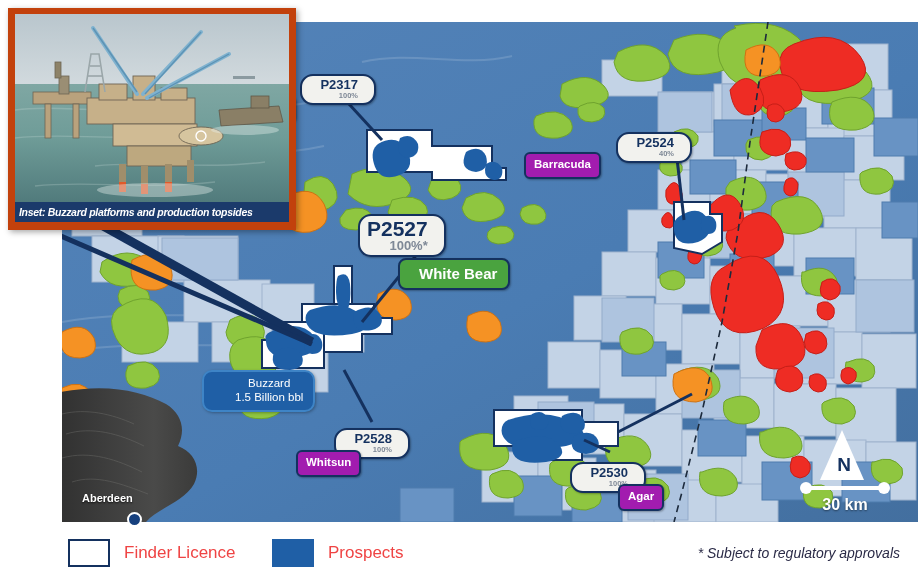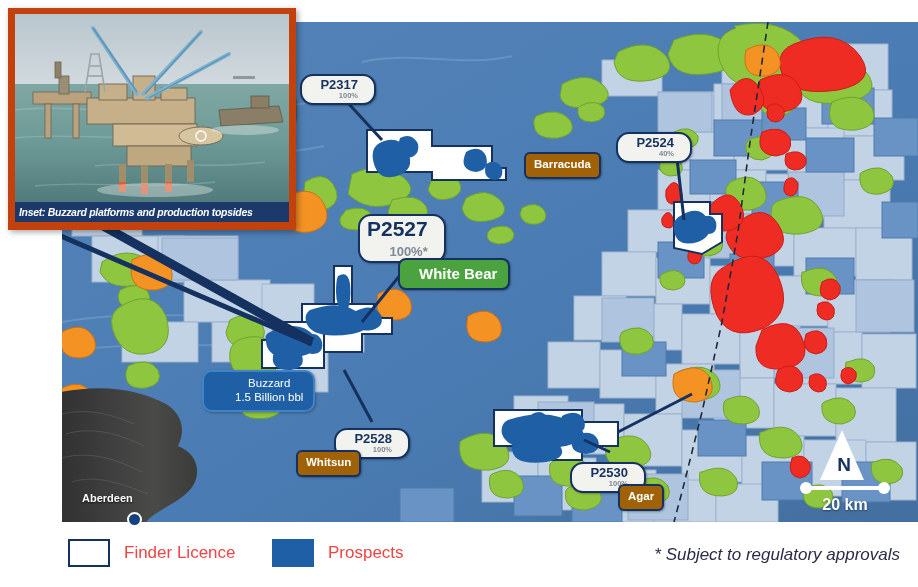--- a/index.html
+++ b/index.html
@@ -20,25 +20,25 @@
               font-size:10.5px;line-height:20px;letter-spacing:-0.3px;padding-left:4px;
               box-sizing:border-box;white-space:nowrap;overflow:hidden;}
 
   
   .lic{position:absolute;z-index:30;background:#f2f2ee;border:2px solid #14315f;
        border-radius:13px;box-shadow:1px 1px 2px rgba(0,0,0,.3);
        text-align:right;padding:2px 16px 3px 7px;box-sizing:border-box;}
   .lic .code{color:#14315f;font-weight:bold;line-height:1.0;}
   .lic .pct{color:#7e8896;font-weight:bold;line-height:1.0;}
   .lic.big .code{font-size:21px;}
-  .lic.big .pct{font-size:13px;margin-top:6px;}
+  .lic.big .pct{font-size:13px;margin-top:0;}
   .lic.small .code{font-size:13px;}
   .lic.small .pct{font-size:7.5px;margin-top:1px;}
 
-  .tag{position:absolute;z-index:31;background:#a16207;color:#ffffff;
+  .tag{position:absolute;z-index:31;background:#a21caf;color:#ffffff;
        border:2px solid #14315f;border-radius:6px;font-weight:bold;
        font-size:11.5px;line-height:1;padding:5px 8px 6px 8px;
        box-shadow:1px 1px 2px rgba(0,0,0,.3);white-space:nowrap;}
   .tag.green{background:#4aa33f;border-color:#14315f;color:#ffffff;
              border-radius:8px;font-size:15px;padding:6px 11px 7px 19px;}
 
   .field{position:absolute;z-index:30;background:#1f5fa6;border:2px solid #3e84c6;
          border-radius:10px;color:#fff;text-align:center;font-size:11.5px;
          line-height:1.25;padding:4px 10px 5px 10px;white-space:nowrap;
          box-shadow:1px 1px 3px rgba(0,0,0,.3);}
@@ -62,21 +62,21 @@
   #aberdeen-dot{position:absolute;z-index:30;left:127px;top:512px;width:15px;height:15px;
                 border-radius:50%;background:#16407e;border:2px solid #ffffff;box-sizing:border-box;}
 
   
   #legend{position:absolute;left:0;top:527px;width:918px;height:60px;background:#ffffff;}
   .lgitem{position:absolute;display:flex;align-items:center;gap:14px;}
   .swatch{width:42px;height:28px;box-sizing:border-box;}
   .swatch.outline{background:#ffffff;border:2px solid #14315f;}
   .swatch.solid{background:#1f5fa6;}
   .lglabel{font-size:17px;color:#ef4444;}
-  #footnote{position:absolute;right:18px;top:545px;font-style:italic;font-size:17px;color:#2b2b47;}
+  #footnote{position:absolute;right:18px;top:545px;font-style:italic;font-size:14px;color:#2b2b47;}
 </style>
 </head>
 <body>
 
 <div id="map">
   <svg width="856" height="500" viewBox="0 0 856 500">
     <defs>
       <linearGradient id="seaGrad" x1="0" y1="0" x2="1" y2="1">
         <stop offset="0%" stop-color="#5483b8"></stop>
         <stop offset="55%" stop-color="#4a7cb3"></stop>
@@ -406,21 +406,21 @@
 </div>
 
 <div id="northarrow">
   <div class="tri"></div>
   <div class="n">N</div>
 </div>
 <div id="scalebar">
   <div class="bar"></div>
   <div class="dot l"></div>
   <div class="dot r"></div>
-  <div class="lab">20 km</div>
+  <div class="lab">30 km</div>
 </div>
 <div id="aberdeen">Aberdeen</div>
 <div id="aberdeen-dot"></div>
 
 <div id="inset">
   <div class="photoframe">
     <svg width="274" height="188" viewBox="0 0 274 188">
       <defs>
         <linearGradient id="sky" x1="0" y1="0" x2="0" y2="1">
           <stop offset="0%" stop-color="#b9c6cd"></stop>

